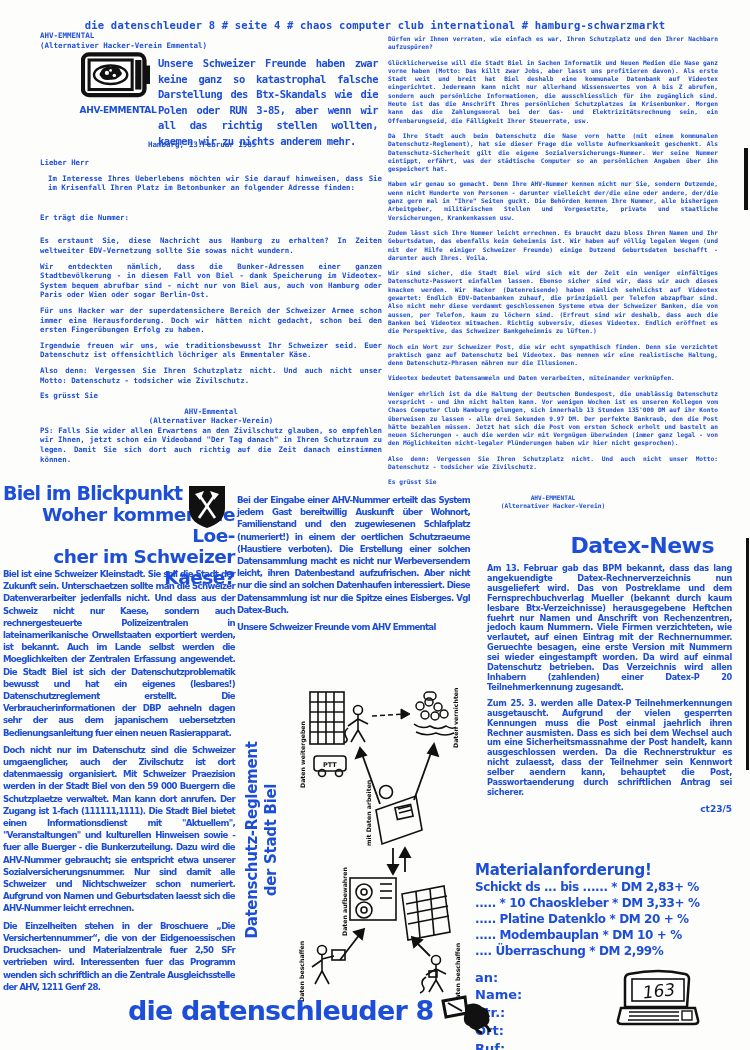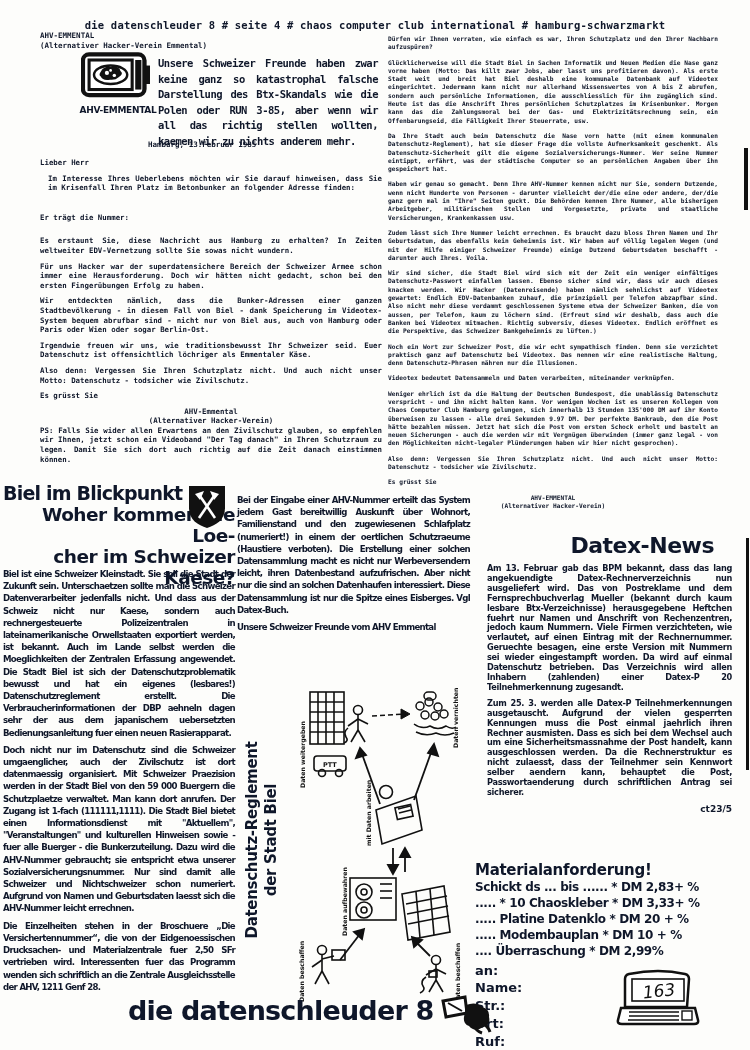--- a/index.html
+++ b/index.html
@@ -1,16 +1,16 @@
 <!DOCTYPE html>
 <html><head>
 <meta charset="utf-8">
 <style>
   html,body{margin:0;padding:0;background:#e8e6e1;}
-  #page{position:relative;width:750px;height:1050px;background:#fdfdfb;color:#0f172a;overflow:hidden;
+  #page{position:relative;width:750px;height:1050px;background:#fdfdfb;color:#1d4ed8;overflow:hidden;
         font-family:"DejaVu Sans",sans-serif;}
   .abs{position:absolute;}
 
   
   #header{top:20px;left:0;width:750px;text-align:center;
           font:700 10.5px/1 "DejaVu Sans Mono",monospace;letter-spacing:0.2px;}
 
   
   #sender{left:40px;top:31px;width:340px;font:700 7.5px/1.3 "DejaVu Sans Mono",monospace;}
   #tvlogo{left:74px;top:52px;width:88px;text-align:center;}
@@ -51,21 +51,21 @@
   .dtitle{text-align:right;padding-right:18px;font:700 22px/24px "DejaVu Sans",sans-serif;
           letter-spacing:-0.5px;margin-bottom:6px;}
   #datex .body p{margin:0 0 6px;text-align:justify;
           font:700 8.2px/9.9px "DejaVu Sans",sans-serif;letter-spacing:-0.3px;}
   .dsig{text-align:right;font:700 9px/10px "DejaVu Sans",sans-serif;}
 
   
   #order{left:475px;top:862px;width:245px;}
   .otitle{font:700 15px/17px "DejaVu Sans",sans-serif;letter-spacing:-0.3px;}
   #order .lines p{margin:0;font:700 12px/16px "DejaVu Sans",sans-serif;letter-spacing:-0.4px;}
-  .anline{font:700 13px/16px "DejaVu Sans",sans-serif;margin-top:4px;}
+  .anline{font:700 13px/16px "DejaVu Sans",sans-serif;margin-top:11px;}
   #order .fields p{margin:0;font:700 13px/18px "DejaVu Sans",sans-serif;}
 
   
   #ftitle{left:128px;top:996px;font:700 27px/30px "DejaVu Sans",sans-serif;letter-spacing:-0.8px;}
   #flogo{left:440px;top:993px;}
   #laptop{left:615px;top:968px;}
 
   .scanart{background:#111;}
 </style>
 </head>
@@ -97,22 +97,22 @@
 
   <div id="intro" class="abs">Unsere Schweizer Freunde haben zwar keine ganz so katastrophal falsche Darstellung des Btx-Skandals wie die Polen oder RUN 3-85, aber wenn wir all das richtig stellen wollten, kaemen wir zu nichts anderem mehr.</div>
   <div id="dateline" class="abs">Hamburg, 13.Februar 1985</div>
 
   <div id="letterL" class="abs">
     <div>
         <p>Lieber Herr</p>
         <p>Im Interesse Ihres Ueberlebens möchten wir Sie darauf hinweisen, dass Sie im Krisenfall Ihren Platz im Betonbunker an folgender Adresse finden:</p>
         <p>Er trägt die Nummer:</p>
         <p>Es erstaunt Sie, diese Nachricht aus Hamburg zu erhalten? In Zeiten weltweiter EDV-Vernetzung sollte Sie sowas nicht wundern.</p>
+        <p>Wir entdeckten nämlich, dass die Bunker-Adressen einer ganzen Stadtbevölkerung - in diesem Fall von Biel - dank Speicherung im Videotex-System bequem abrufbar sind - nicht nur von Biel aus, auch von Hamburg oder Paris oder Wien oder sogar Berlin-Ost.</p>
         <p>Für uns Hacker war der superdatensichere Bereich der Schweizer Armee schon immer eine Herausforderung. Doch wir hätten nicht gedacht, schon bei den ersten Fingerübungen Erfolg zu haben.</p>
-        <p>Wir entdeckten nämlich, dass die Bunker-Adressen einer ganzen Stadtbevölkerung - in diesem Fall von Biel - dank Speicherung im Videotex-System bequem abrufbar sind - nicht nur von Biel aus, auch von Hamburg oder Paris oder Wien oder sogar Berlin-Ost.</p>
         <p>Irgendwie freuen wir uns, wie traditionsbewusst Ihr Schweizer seid. Euer Datenschutz ist offensichtlich löchriger als Emmentaler Käse.</p>
         <p>Also denn: Vergessen Sie Ihren Schutzplatz nicht. Und auch nicht unser Motto: Datenschutz - todsicher wie Zivilschutz.</p>
         <p>Es grüsst Sie</p>
       </div>
     <div class="sigblock">
       <div>AHV-Emmental</div>
       <div>(Alternativer Hacker-Verein)</div>
     </div>
     <p class="psnote">PS: Falls Sie wider allen Erwartens an den Zivilschutz glauben, so empfehlen wir Ihnen, jetzt schon ein Videoband "Der Tag danach" in Ihren Schutzraum zu legen. Damit Sie sich dort auch richtig auf die Zeit danach einstimmen können.</p>
   </div>

